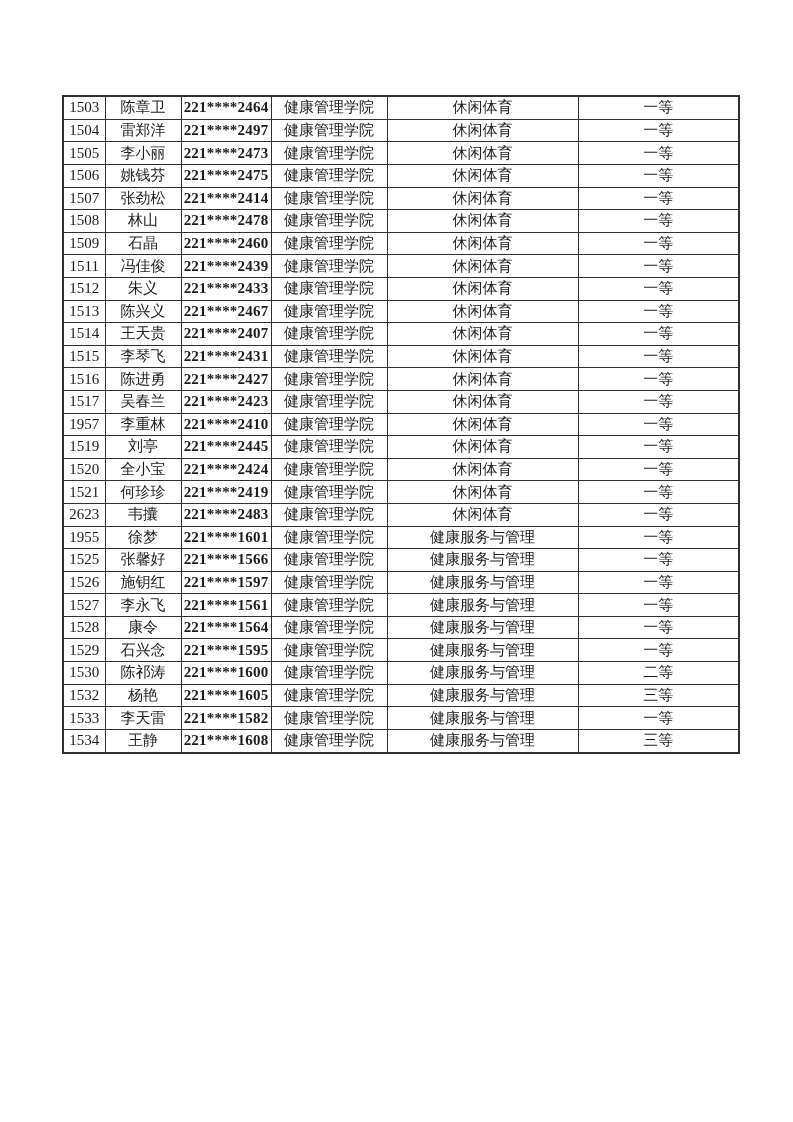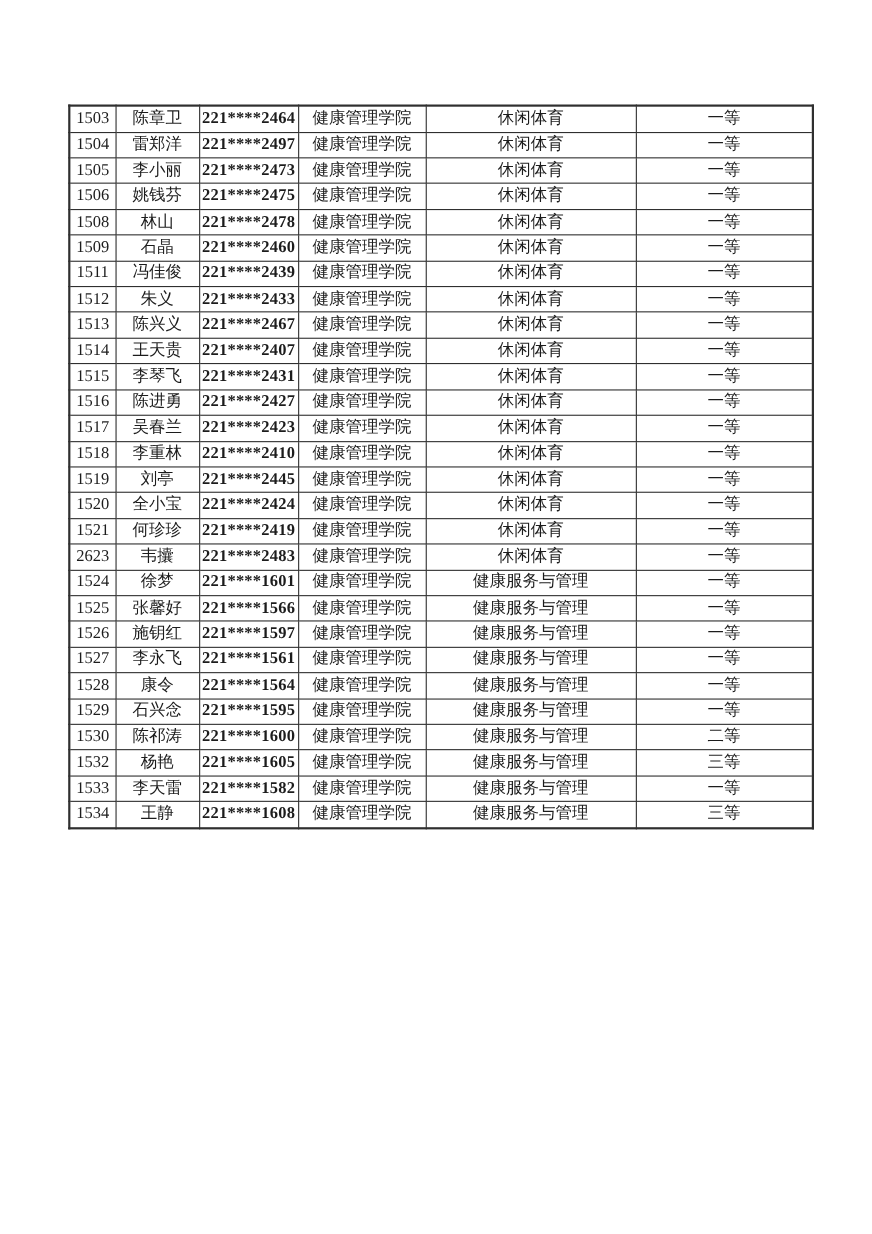--- a/index.html
+++ b/index.html
@@ -79,20 +79,28 @@
         </tr>
         <tr>
           <td class="c-no">1506</td>
           <td class="c-name">姚钱芬</td>
           <td class="c-sid">221****2475</td>
           <td class="c-college">健康管理学院</td>
           <td class="c-major">休闲体育</td>
           <td class="c-award">一等</td>
         </tr>
         <tr>
+          <td class="c-no">1507</td>
+          <td class="c-name">张劲松</td>
+          <td class="c-sid">221****2414</td>
+          <td class="c-college">健康管理学院</td>
+          <td class="c-major">休闲体育</td>
+          <td class="c-award">一等</td>
+        </tr>
+        <tr>
           <td class="c-no">1508</td>
           <td class="c-name">林山</td>
           <td class="c-sid">221****2478</td>
           <td class="c-college">健康管理学院</td>
           <td class="c-major">休闲体育</td>
           <td class="c-award">一等</td>
         </tr>
         <tr>
           <td class="c-no">1509</td>
           <td class="c-name">石晶</td>
@@ -151,21 +159,21 @@
         </tr>
         <tr>
           <td class="c-no">1517</td>
           <td class="c-name">吴春兰</td>
           <td class="c-sid">221****2423</td>
           <td class="c-college">健康管理学院</td>
           <td class="c-major">休闲体育</td>
           <td class="c-award">一等</td>
         </tr>
         <tr>
-          <td class="c-no">1518</td>
+          <td class="c-no">1957</td>
           <td class="c-name">李重林</td>
           <td class="c-sid">221****2410</td>
           <td class="c-college">健康管理学院</td>
           <td class="c-major">休闲体育</td>
           <td class="c-award">一等</td>
         </tr>
         <tr>
           <td class="c-no">1519</td>
           <td class="c-name">刘亭</td>
           <td class="c-sid">221****2445</td>
@@ -191,21 +199,21 @@
         </tr>
         <tr>
           <td class="c-no">2623</td>
           <td class="c-name">韦攮</td>
           <td class="c-sid">221****2483</td>
           <td class="c-college">健康管理学院</td>
           <td class="c-major">休闲体育</td>
           <td class="c-award">一等</td>
         </tr>
         <tr>
-          <td class="c-no">1524</td>
+          <td class="c-no">1955</td>
           <td class="c-name">徐梦</td>
           <td class="c-sid">221****1601</td>
           <td class="c-college">健康管理学院</td>
           <td class="c-major">健康服务与管理</td>
           <td class="c-award">一等</td>
         </tr>
         <tr>
           <td class="c-no">1525</td>
           <td class="c-name">张馨好</td>
           <td class="c-sid">221****1566</td>

